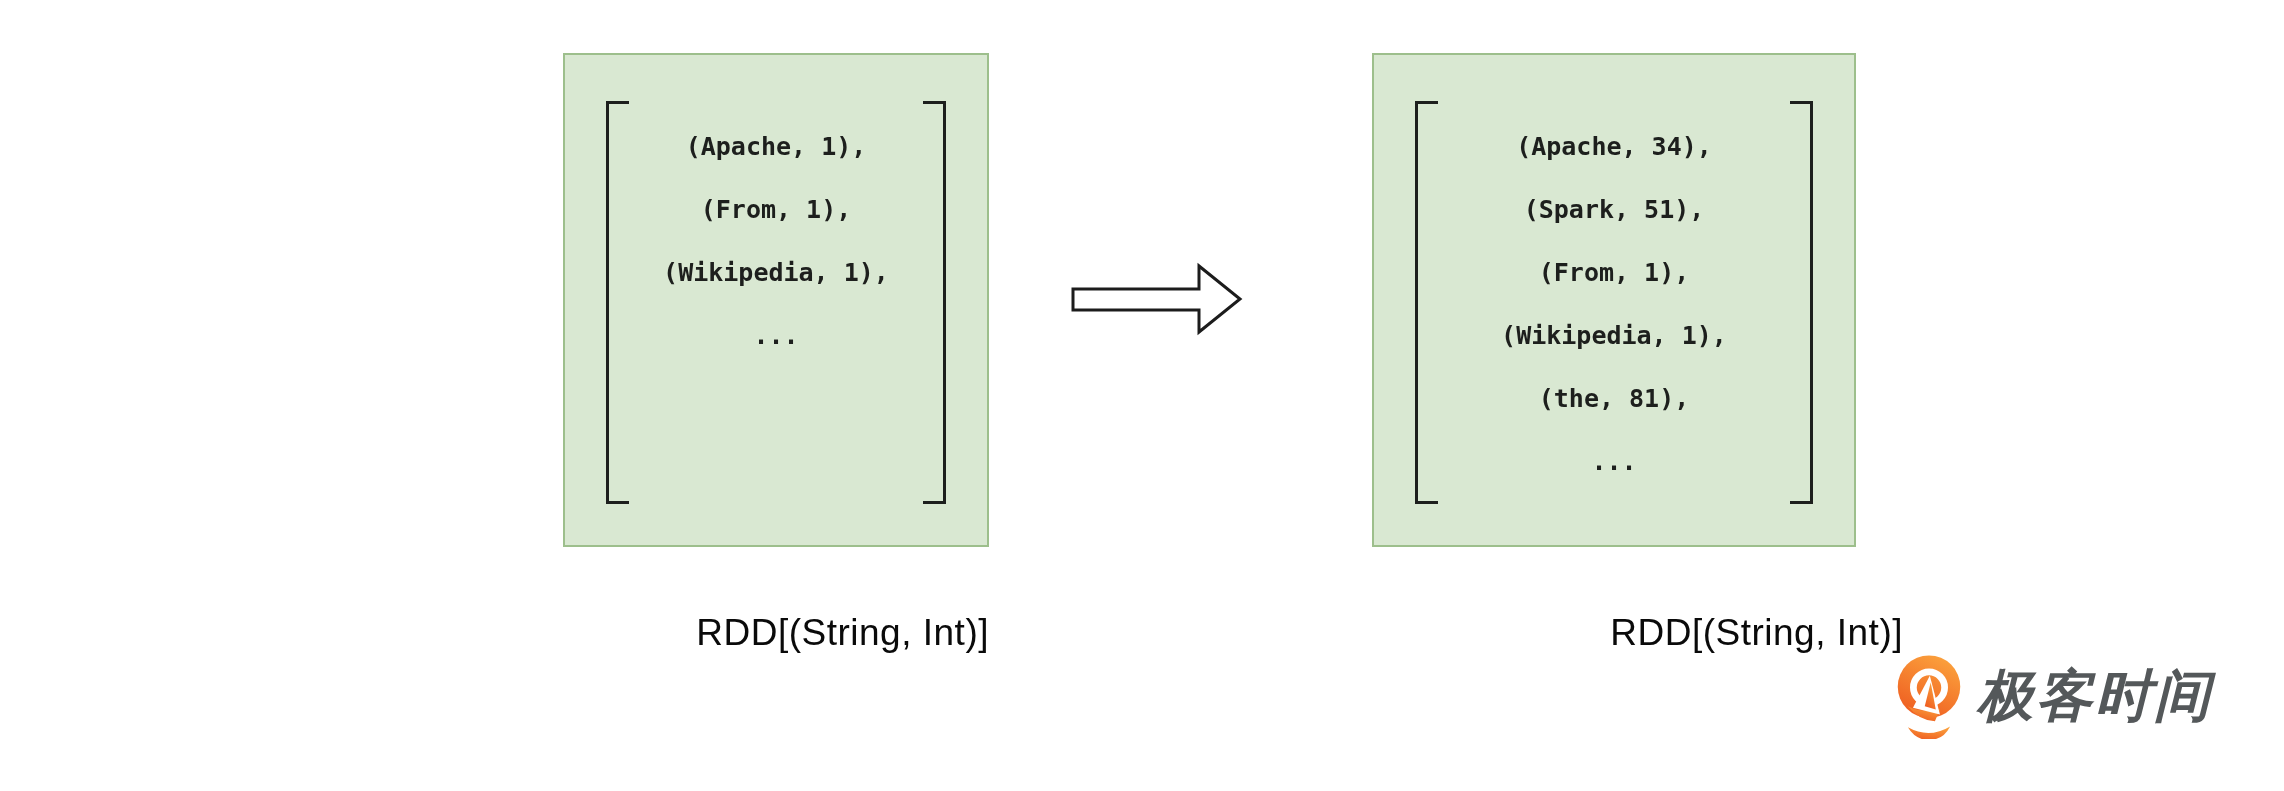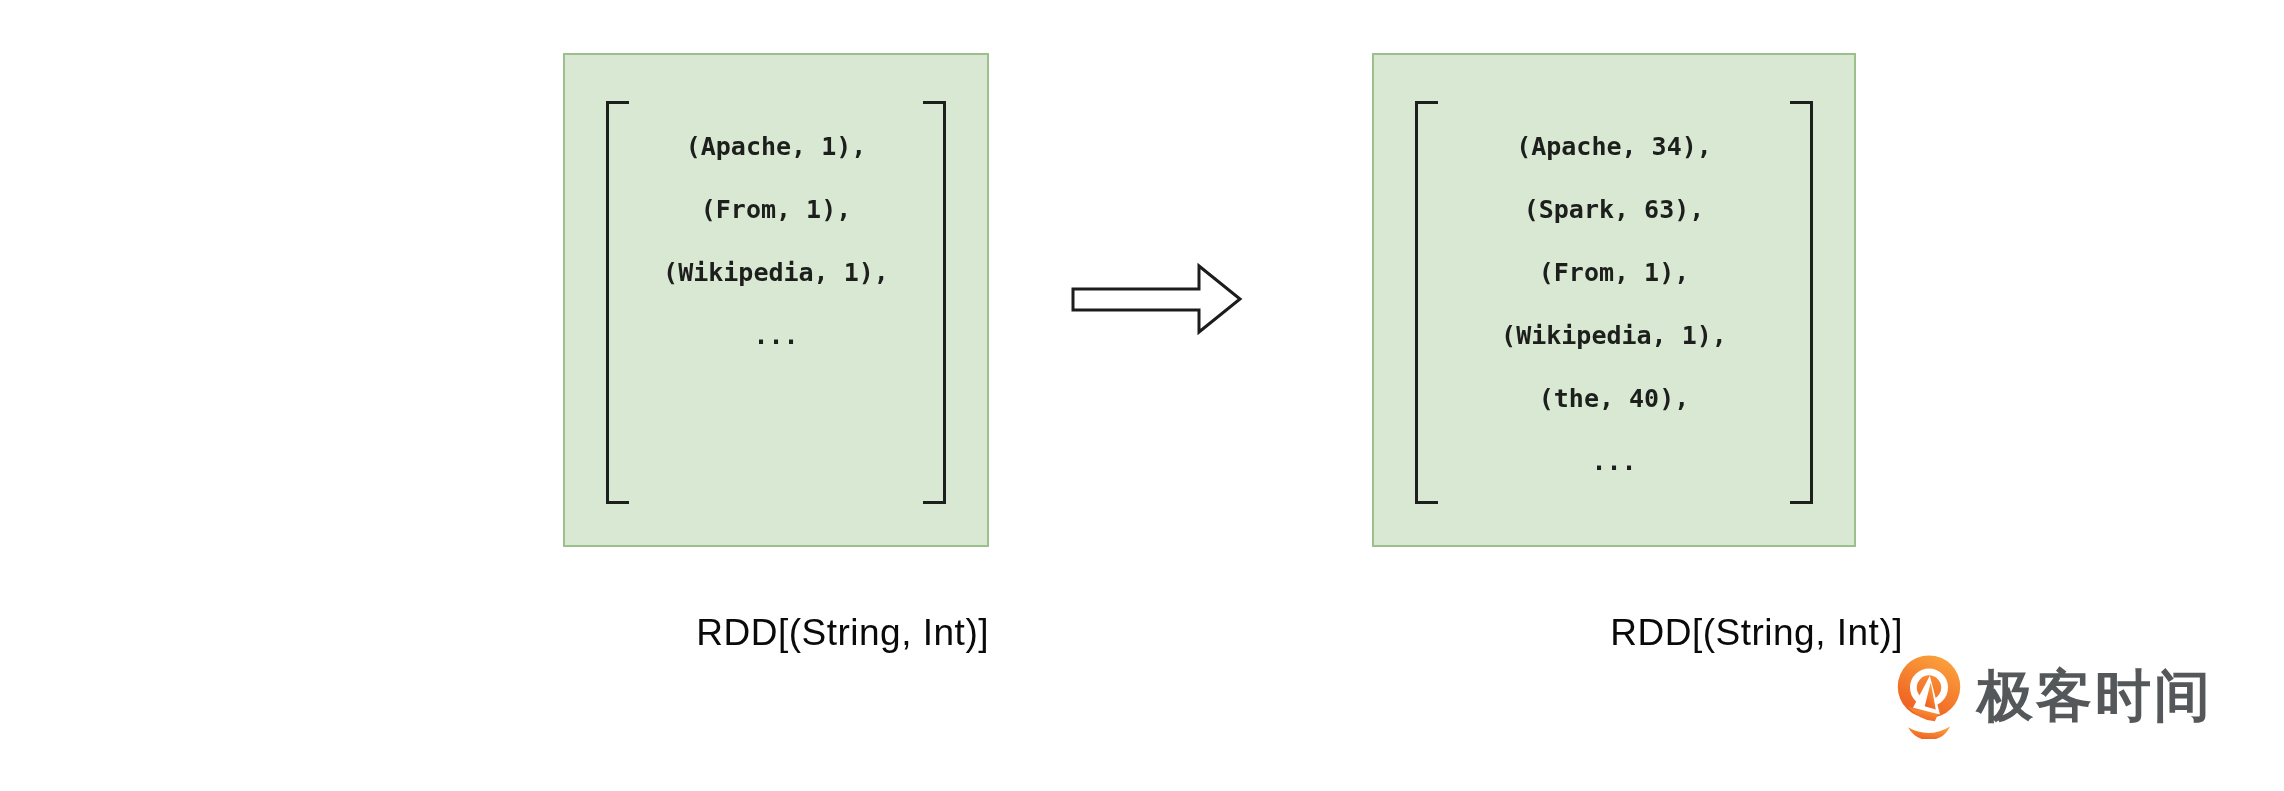--- a/index.html
+++ b/index.html
@@ -80,20 +80,21 @@
     align-items: center;
     gap: 10px;
   }
   .logo-text {
     font-size: 56px;
     font-weight: 600;
     color: var(--logo-text-color, #54585a);
     letter-spacing: 3px;
     line-height: 88px;
     white-space: nowrap;
+    font-style: italic;
   }
 </style>
 </head>
 <body>
 
 <div class="canvas">
 
   <section class="rdd-group" style="left:548px; width:426px;">
     <div class="rdd-box">
       <div class="bracket open"></div>
@@ -111,24 +112,24 @@
   <svg class="arrow-svg" width="172" height="76" viewBox="0 0 172 76">
     <polygon points="2,27 128,27 128,4 169,37 128,70 128,48 2,48" style="fill:var(--arrow-fill,#ffffff); stroke:var(--arrow-stroke,#1c1c1c);" stroke-width="3" stroke-linejoin="miter"></polygon>
   </svg>
 
   <section class="rdd-group" style="left:1310px; width:484px;padding-left:47px;">
     <div class="rdd-box">
       <div class="bracket open"></div>
       <div class="bracket close"></div>
       <div class="tuples">
         <div class="tuple">(Apache, 34),</div>
-        <div class="tuple">(Spark, 63),</div>
+        <div class="tuple">(Spark, 51),</div>
         <div class="tuple">(From, 1),</div>
         <div class="tuple">(Wikipedia, 1),</div>
-        <div class="tuple">(the, 40),</div>
+        <div class="tuple">(the, 81),</div>
         <div class="tuple">...</div>
       </div>
     </div>
     <div class="rdd-label">RDD[(String, Int)]</div>
   </section>
 
   <div class="logo">
     <svg width="76" height="86" viewBox="0 0 90 100">
       <defs>
         <linearGradient id="gt-grad" x1="0.7" y1="0" x2="0.2" y2="1">

